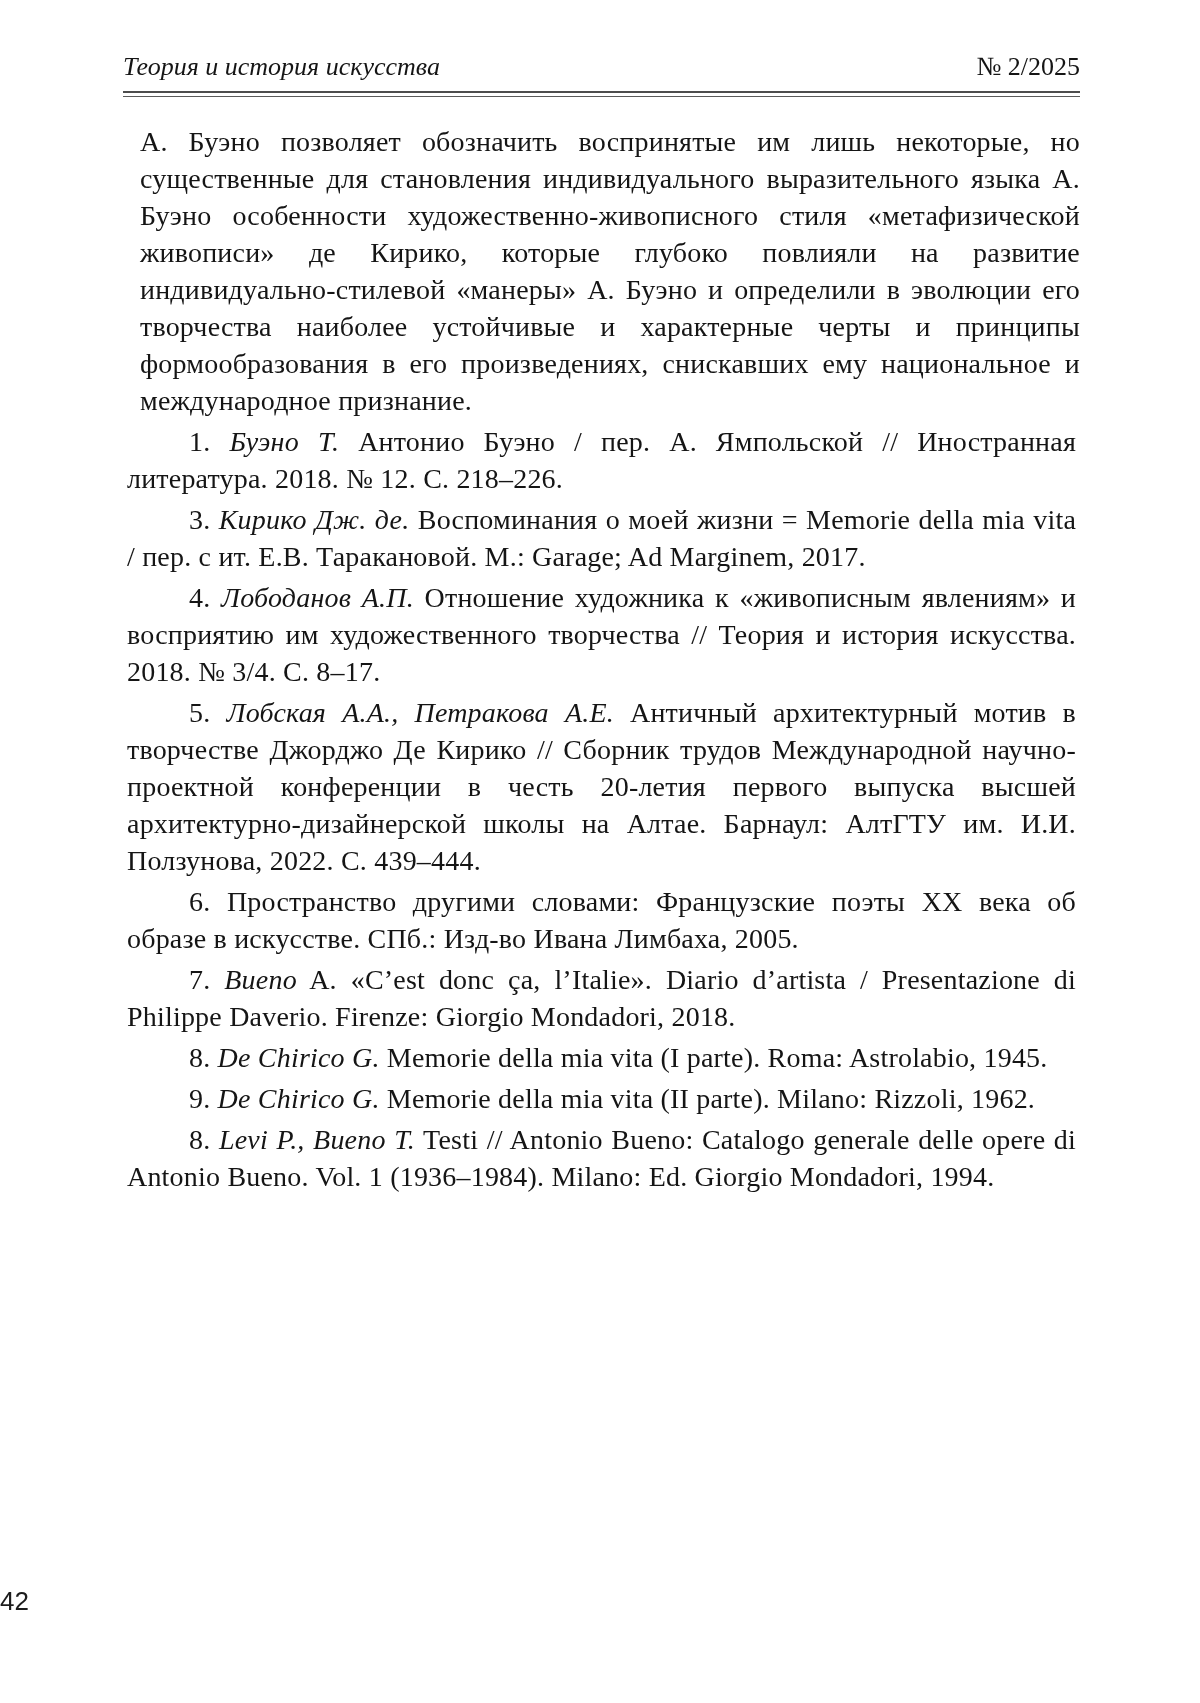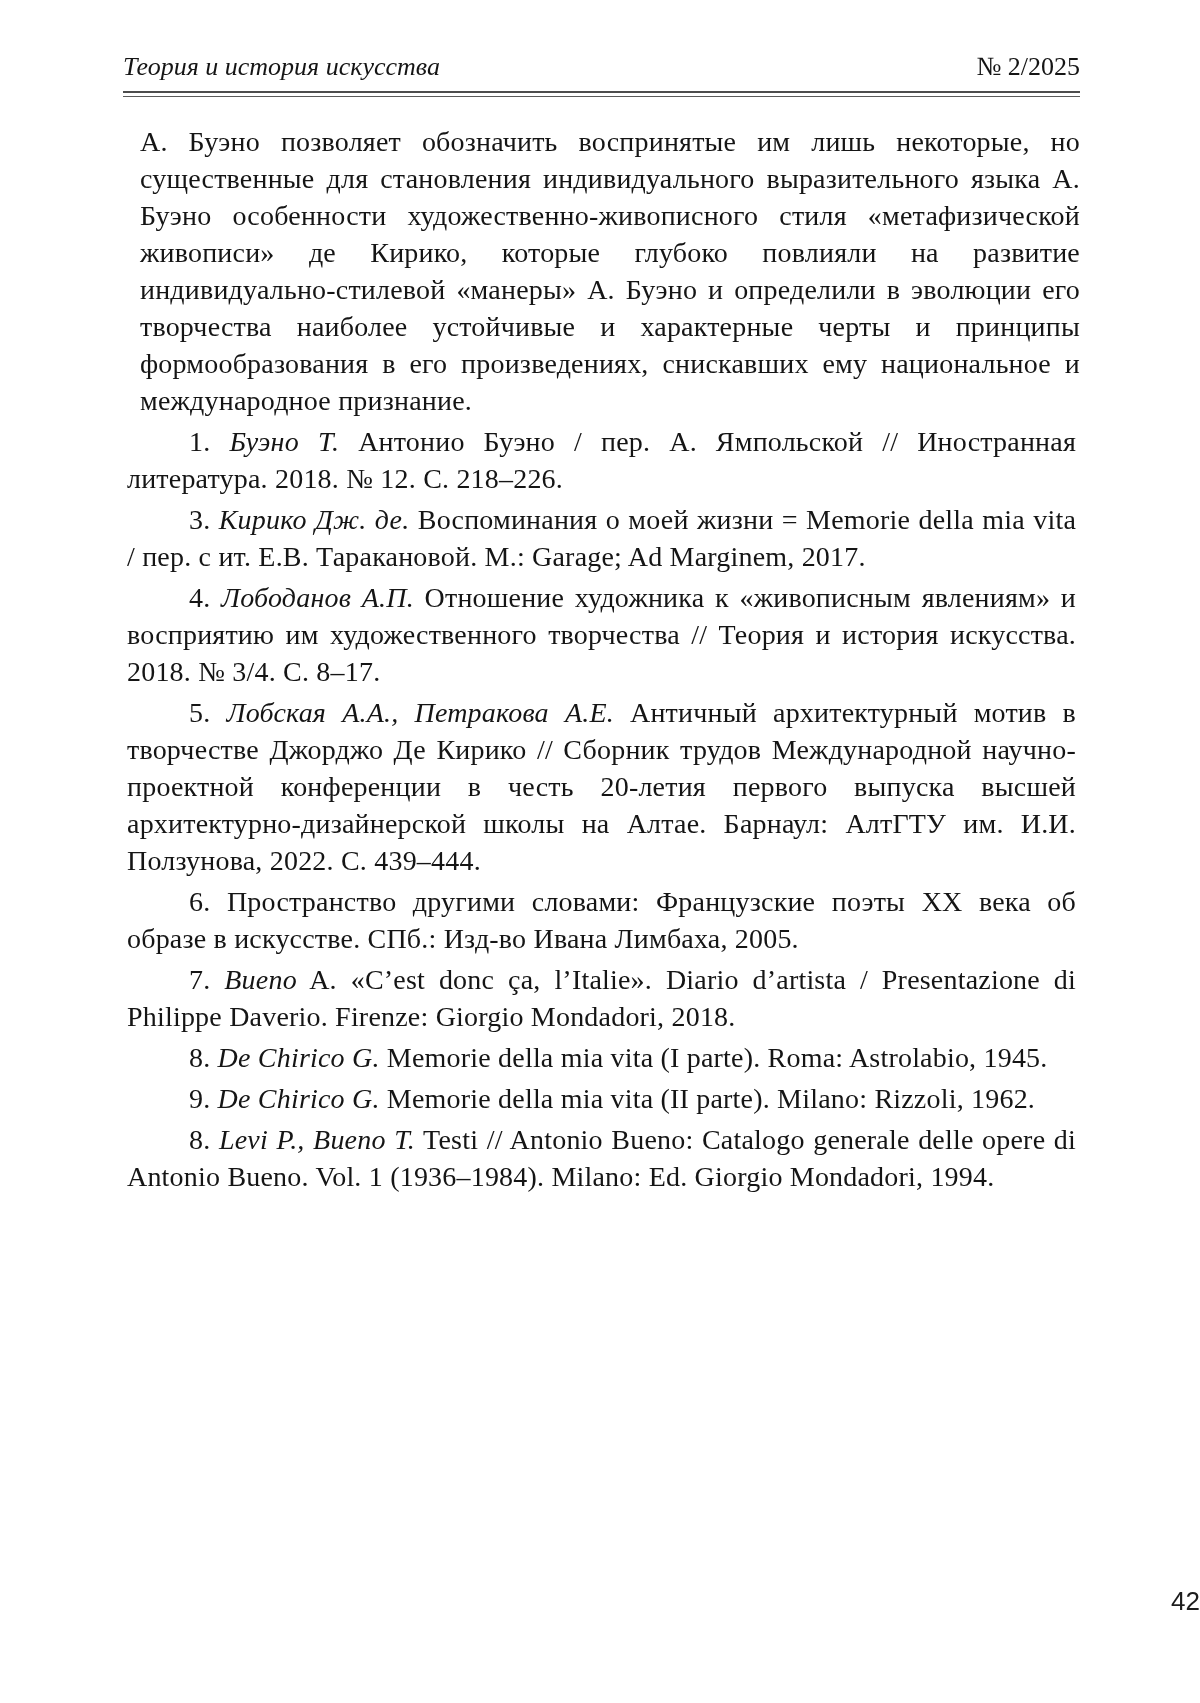--- a/index.html
+++ b/index.html
@@ -58,21 +58,21 @@
     letter-spacing: 0.2px;
   }
   .it {
     font-style: italic;
   }
   .page-number {
     position: absolute;
     top: 1586px;
     left: 0;
     width: 100%;
-    text-align: right;
+    text-align: left;
     font-family: "Liberation Sans", sans-serif;
     font-size: 26px;
     color: #1c1c1c;
   }
 </style>
 </head>
 <body>
 
 <div class="page">
 

